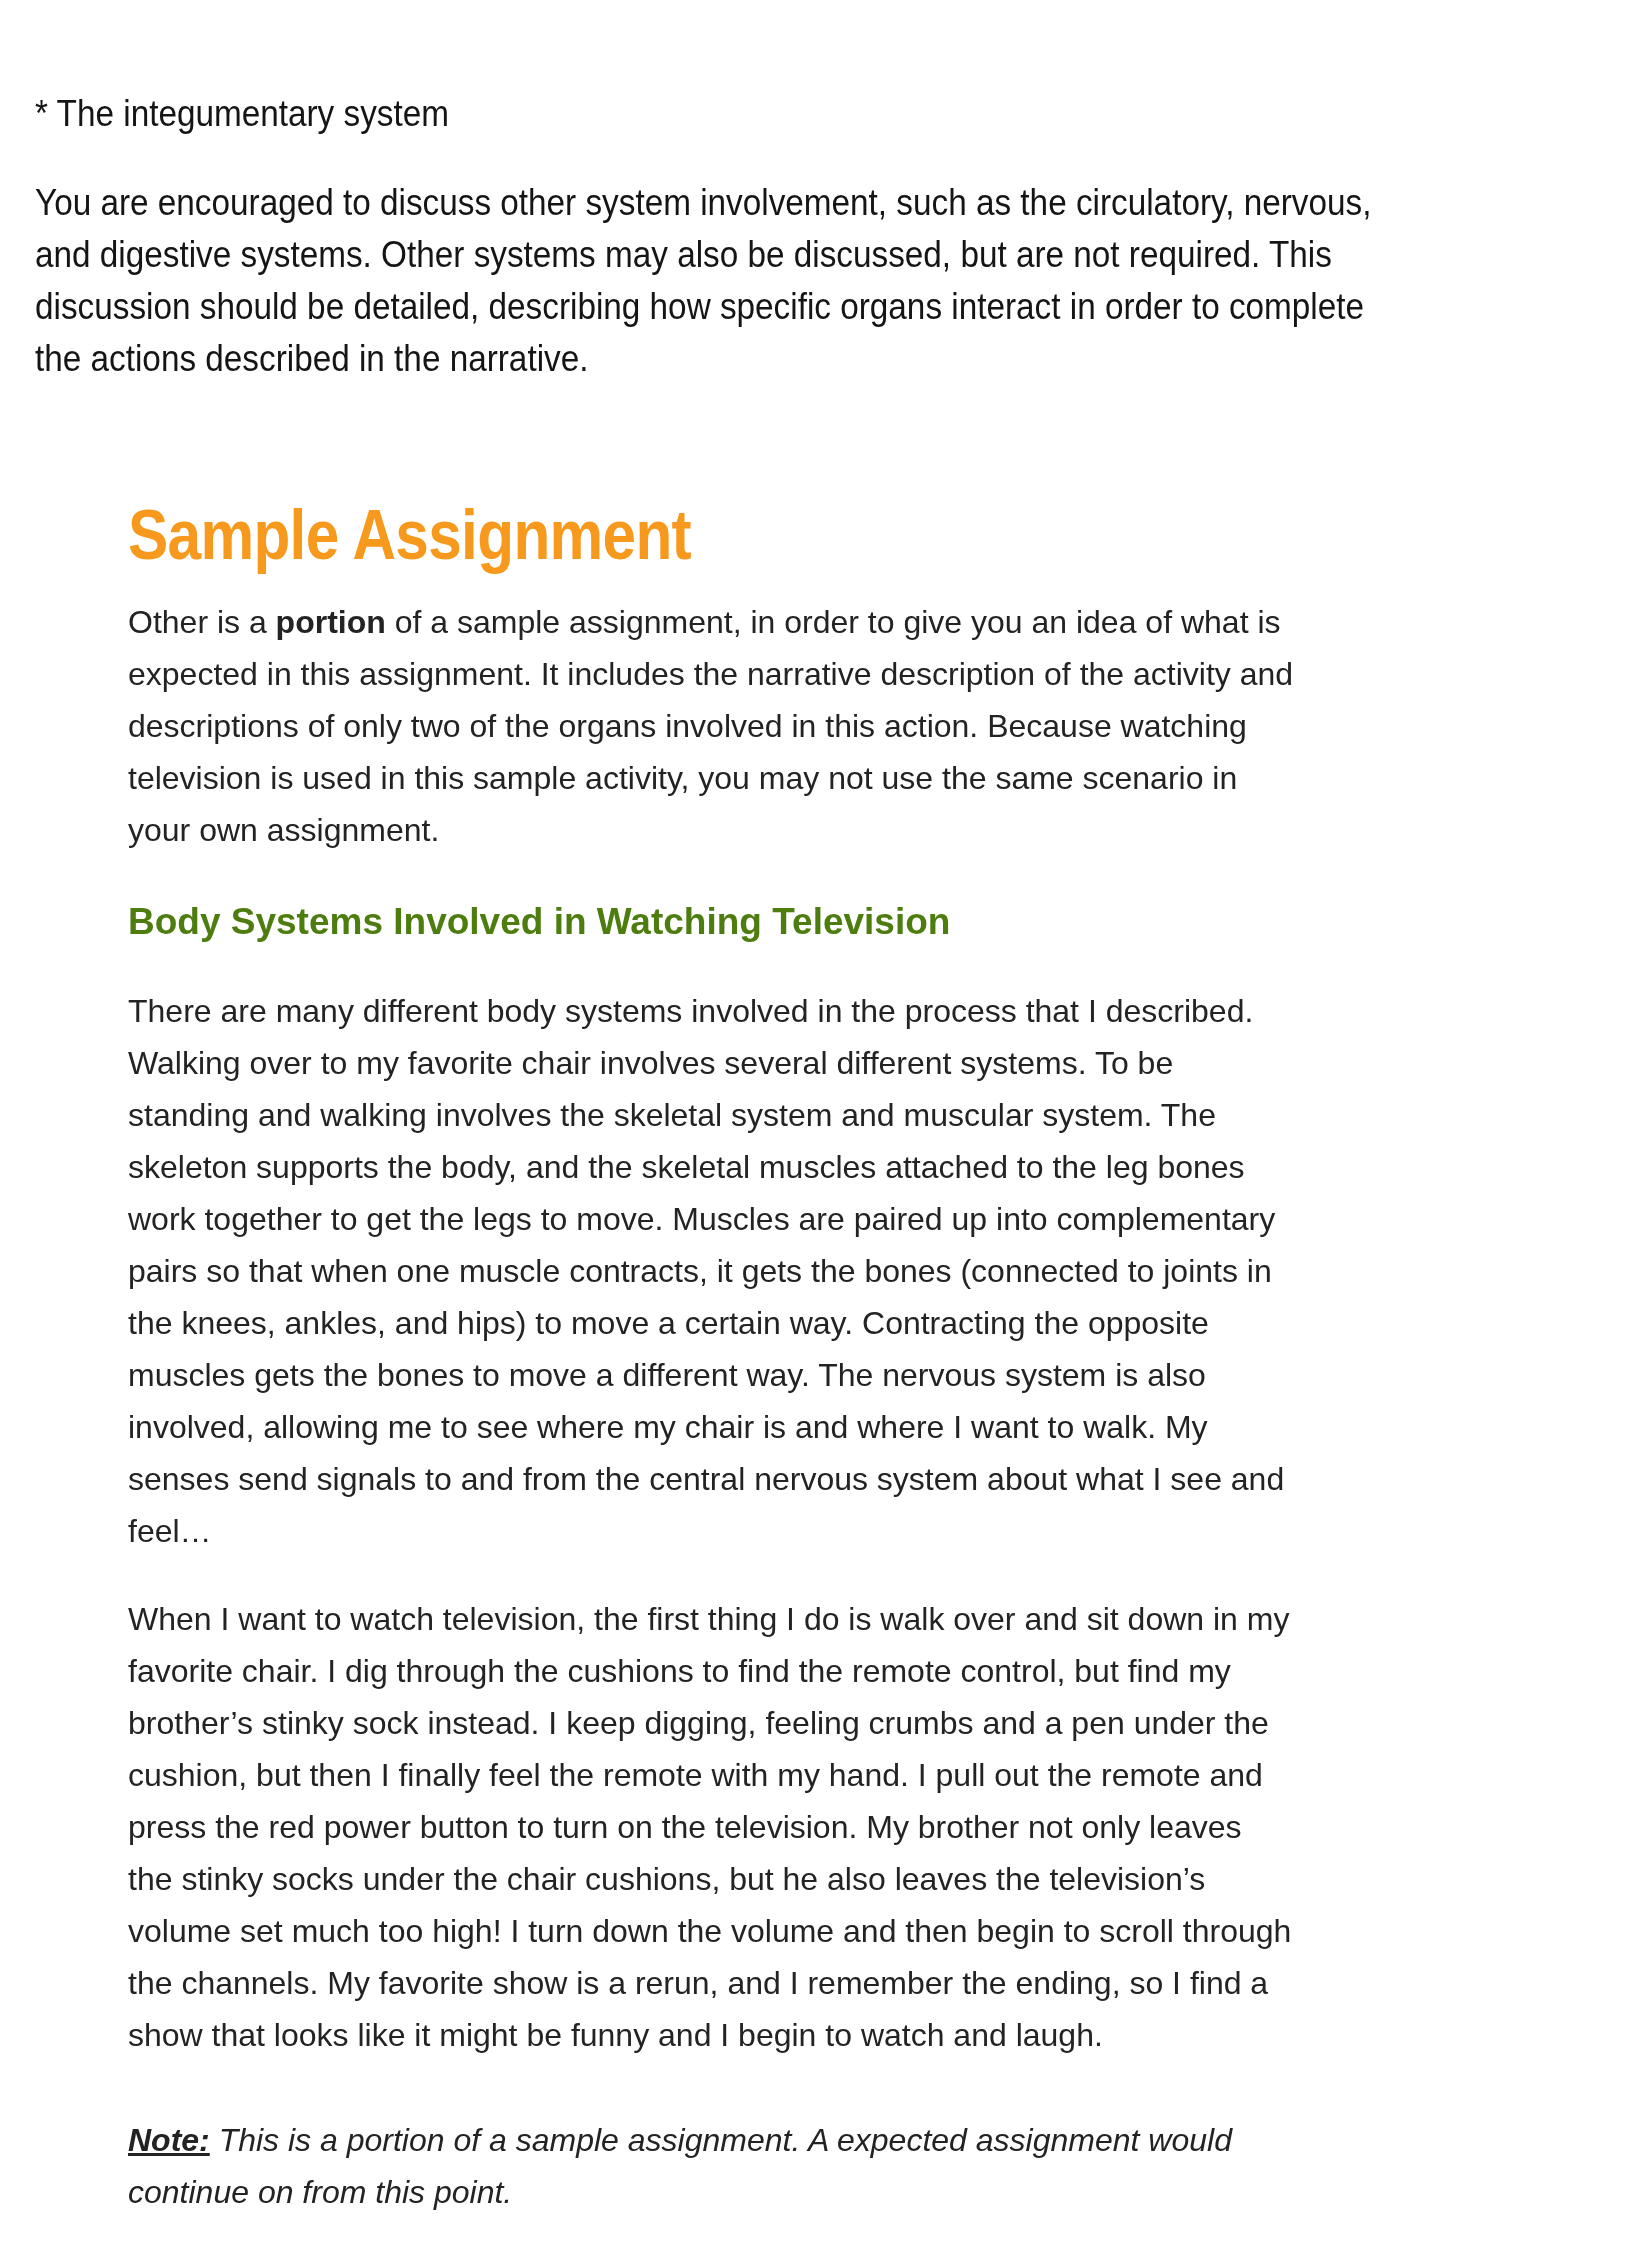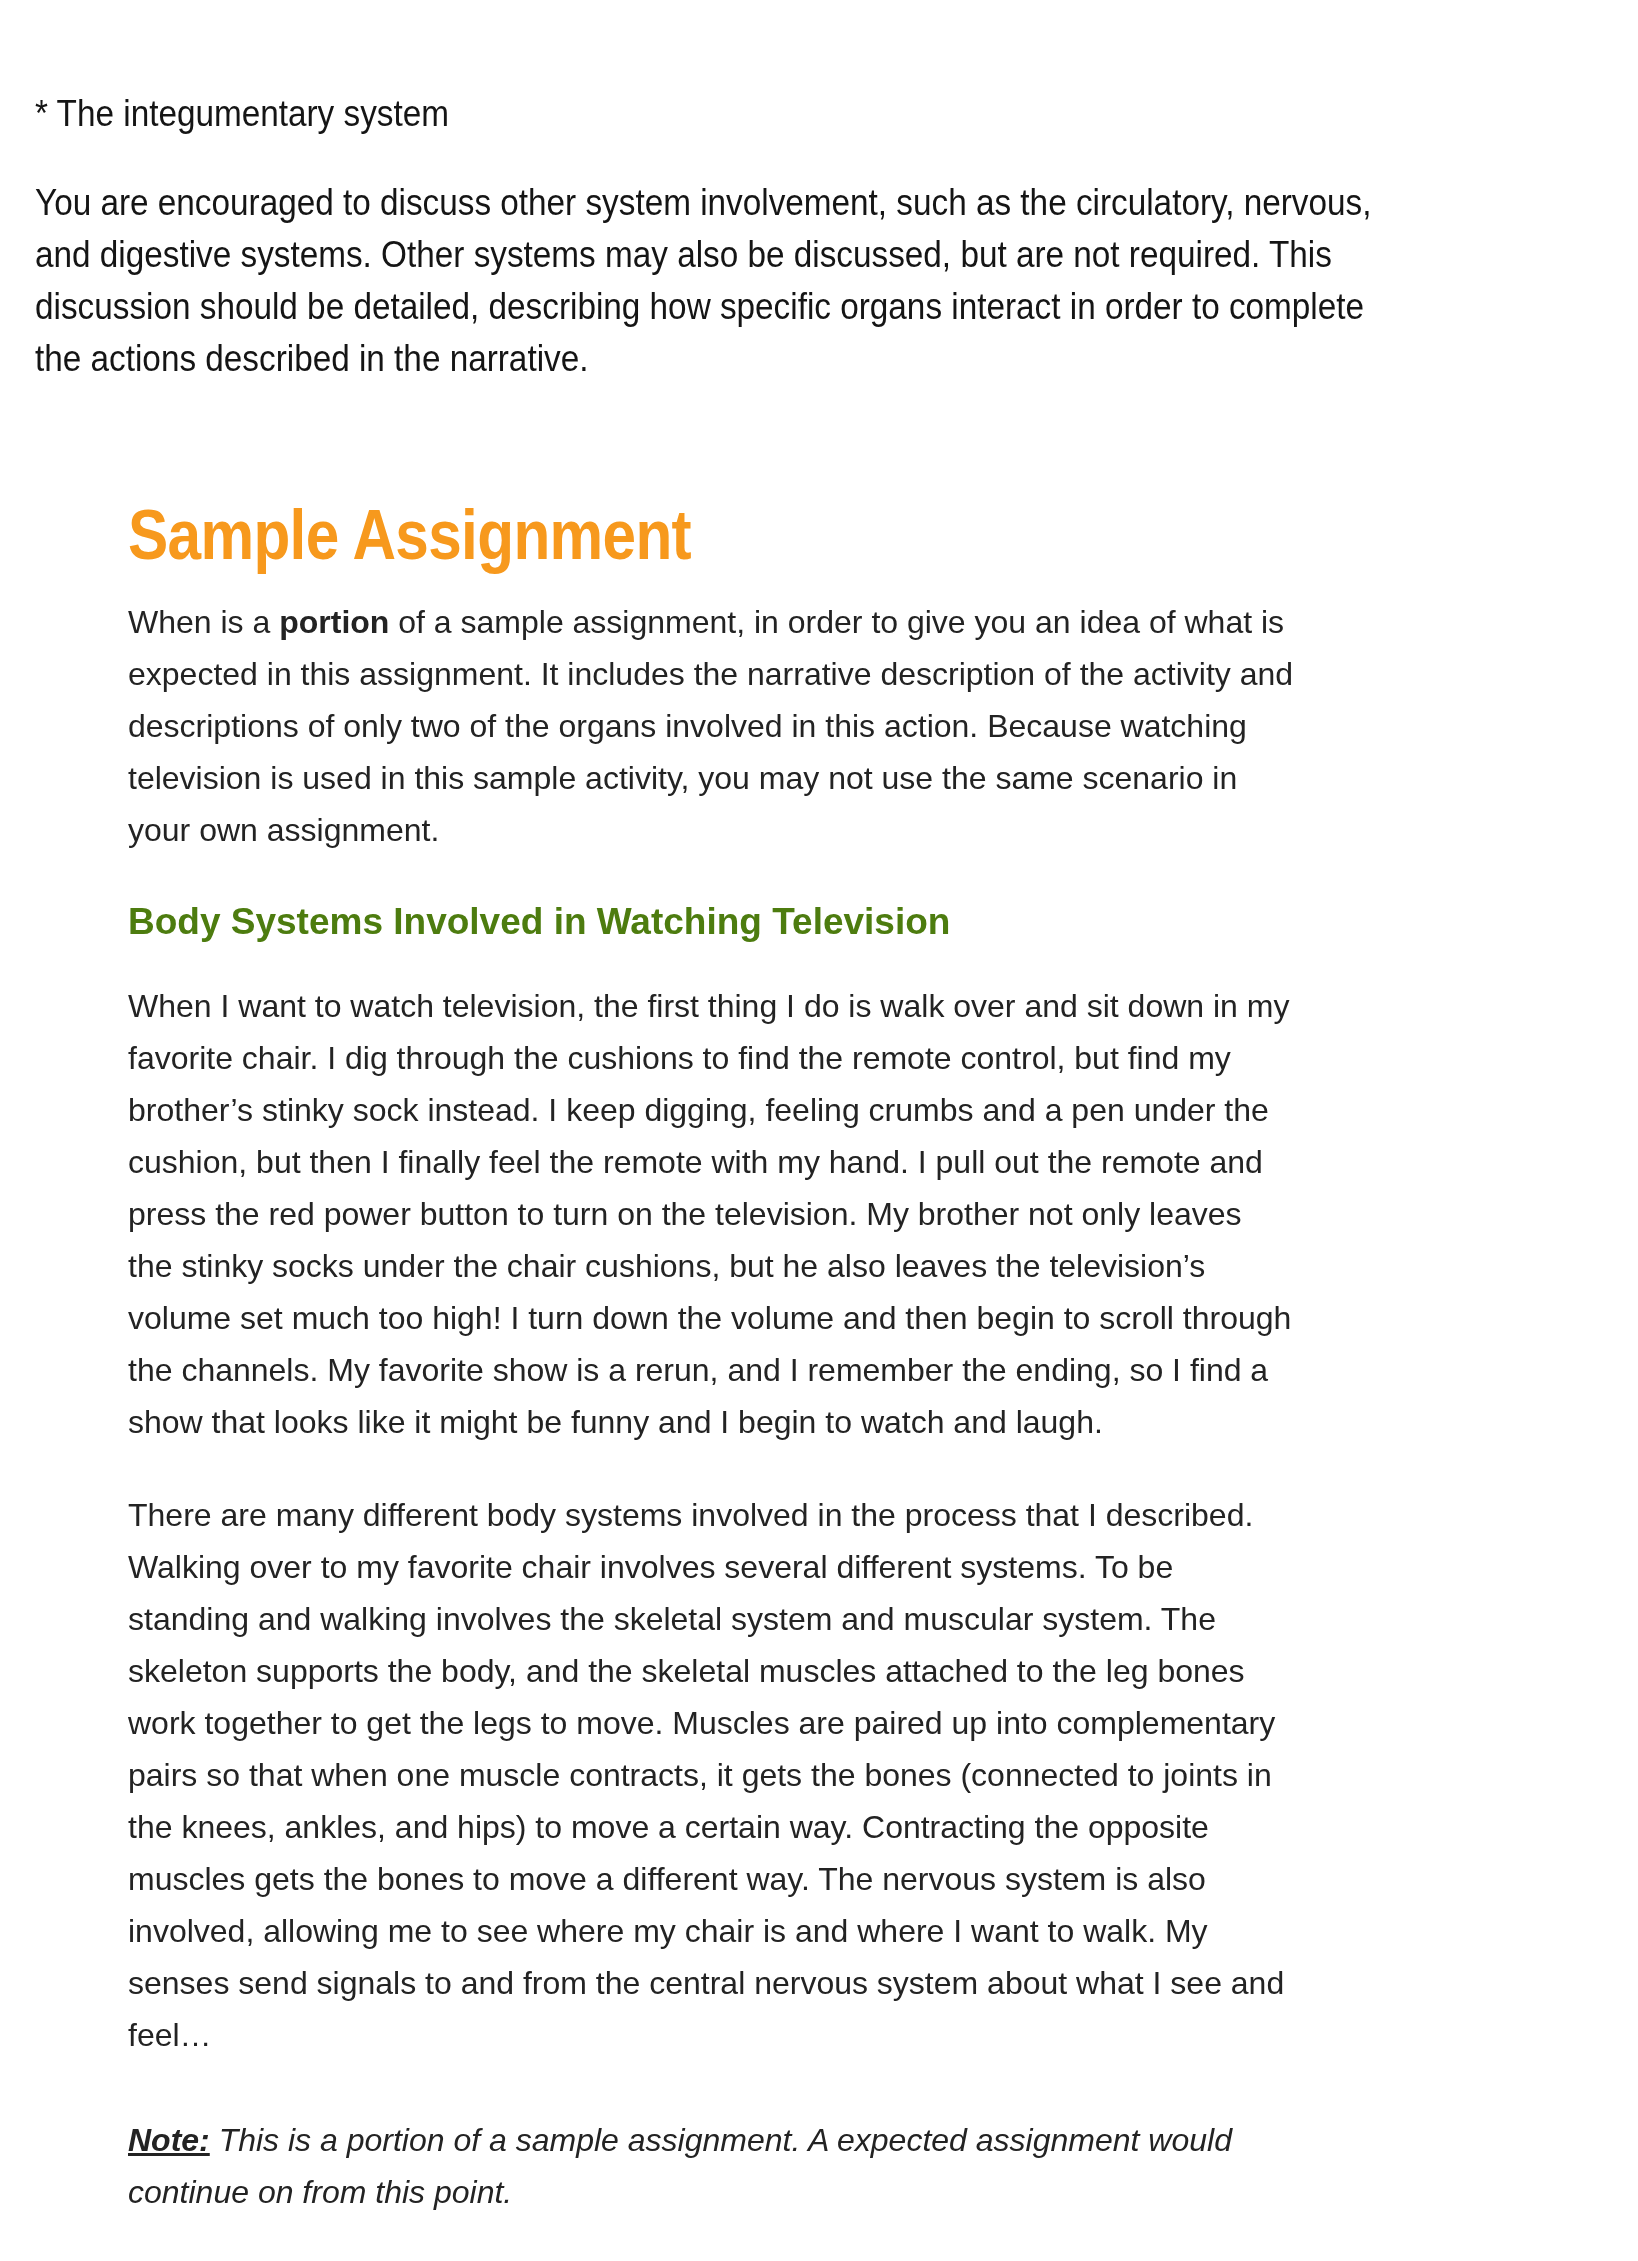--- a/index.html
+++ b/index.html
@@ -77,48 +77,48 @@
     <div class="top-para">You are encouraged to discuss other system involvement, such as the circulatory, nervous,
 and digestive systems. Other systems may also be discussed, but are not required. This
 discussion should be detailed, describing how specific organs interact in order to complete
 the actions described in the narrative.</div>
   </div>
 
   <div class="sample-block">
 
     <h1 class="sample-title">Sample Assignment</h1>
 
-    <p class="para p1"><span>When is a </span><span class="bold-word">portion</span><span> of a sample assignment, in order to give you an idea of what is
+    <p class="para p1"><span>Other is a </span><span class="bold-word">portion</span><span> of a sample assignment, in order to give you an idea of what is
 expected in this assignment. It includes the narrative description of the activity and
 descriptions of only two of the organs involved in this action. Because watching
 television is used in this sample activity, you may not use the same scenario in
 your own assignment.</span></p>
 
     <h2 class="section-heading">Body Systems Involved in Watching Television</h2>
-
-    <p class="para p2">When I want to watch television, the first thing I do is walk over and sit down in my
-favorite chair. I dig through the cushions to find the remote control, but find my
-brother’s stinky sock instead. I keep digging, feeling crumbs and a pen under the
-cushion, but then I finally feel the remote with my hand. I pull out the remote and
-press the red power button to turn on the television. My brother not only leaves
-the stinky socks under the chair cushions, but he also leaves the television’s
-volume set much too high! I turn down the volume and then begin to scroll through
-the channels. My favorite show is a rerun, and I remember the ending, so I find a
-show that looks like it might be funny and I begin to watch and laugh.</p>
 
     <p class="para p3">There are many different body systems involved in the process that I described.
 Walking over to my favorite chair involves several different systems. To be
 standing and walking involves the skeletal system and muscular system. The
 skeleton supports the body, and the skeletal muscles attached to the leg bones
 work together to get the legs to move. Muscles are paired up into complementary
 pairs so that when one muscle contracts, it gets the bones (connected to joints in
 the knees, ankles, and hips) to move a certain way. Contracting the opposite
 muscles gets the bones to move a different way. The nervous system is also
 involved, allowing me to see where my chair is and where I want to walk. My
 senses send signals to and from the central nervous system about what I see and
 feel…</p>
 
+    <p class="para p2">When I want to watch television, the first thing I do is walk over and sit down in my
+favorite chair. I dig through the cushions to find the remote control, but find my
+brother’s stinky sock instead. I keep digging, feeling crumbs and a pen under the
+cushion, but then I finally feel the remote with my hand. I pull out the remote and
+press the red power button to turn on the television. My brother not only leaves
+the stinky socks under the chair cushions, but he also leaves the television’s
+volume set much too high! I turn down the volume and then begin to scroll through
+the channels. My favorite show is a rerun, and I remember the ending, so I find a
+show that looks like it might be funny and I begin to watch and laugh.</p>
+
     <p class="para note"><span class="note-label">Note:</span><span> This is a portion of a sample assignment. A expected assignment would
 continue on from this point.</span></p>
 
   </div>
 </div>
 
 
 </body></html>

